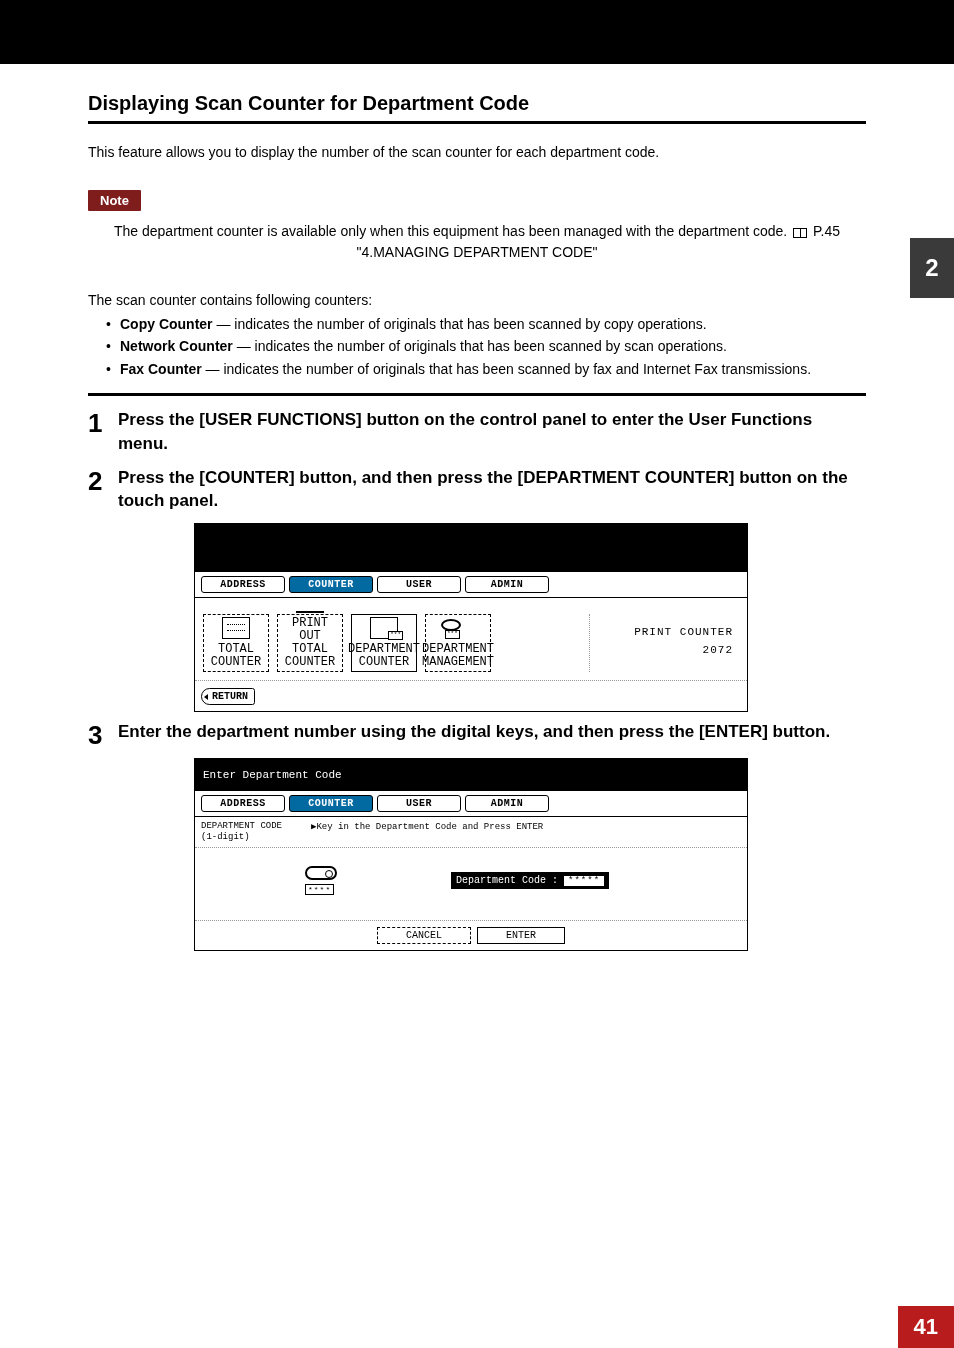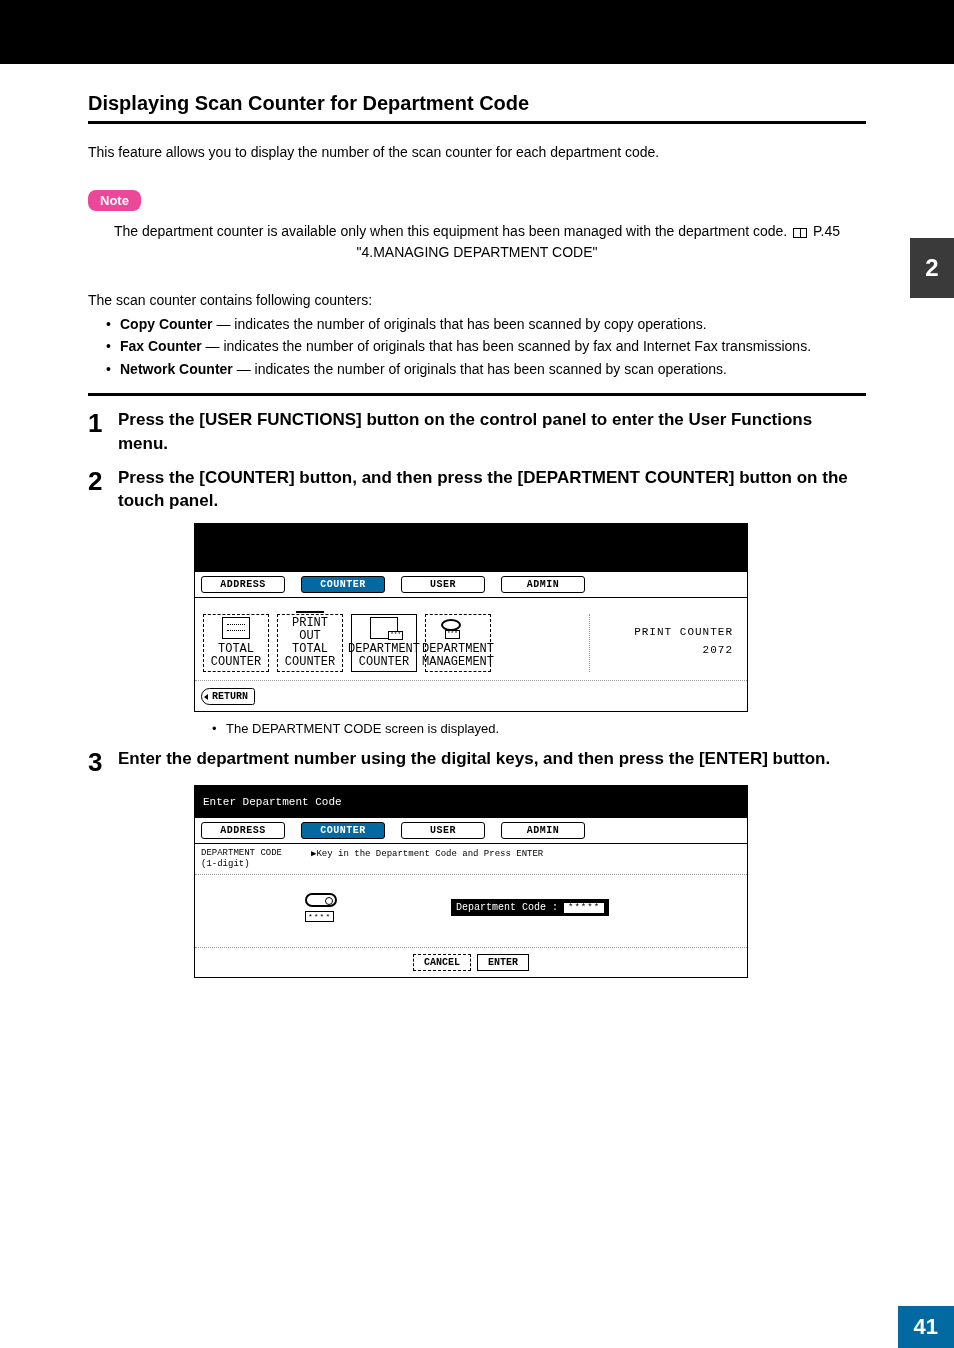--- a/index.html
+++ b/index.html
@@ -26,26 +26,26 @@
     padding-bottom: 6px;
     border-bottom: 3px solid #000;
     margin-bottom: 18px;
   }
   p.intro {
     margin-bottom: 28px;
     line-height: 1.45;
   }
   .note-badge {
     display: inline-block;
-    background: #ec4899;
+    background: #7f1d1d;
     color: #fff;
     font-weight: bold;
     font-size: 13px;
     padding: 3px 12px;
-    border-radius: 8px;
+    border-radius: 1px;
     margin-bottom: 10px;
   }
   p.note-text {
     line-height: 1.45;
     margin-bottom: 28px;
     text-align: center;
   }
   .book-icon {
     display: inline-block;
     width: 14px;
@@ -117,21 +117,21 @@
     background: #fff;
     width: 554px;
     font-family: "Courier New", monospace;
   }
   .shot-head {
     background: #000;
     height: 48px;
   }
   .shot-tabs {
     display: flex;
-    gap: 16px;
+    gap: 4px;
     padding: 4px 6px;
     border-bottom: 1px solid #000;
   }
   .tab {
     border: 1px solid #000;
     border-radius: 3px;
     font-size: 10px;
     font-weight: bold;
     text-align: center;
     padding: 2px 0;
@@ -335,22 +335,22 @@
   .shot2-foot {
     border-top: 1px dotted #999;
     padding: 6px;
     display: flex;
     justify-content: center;
     gap: 6px;
   }
   .ftab {
     border: 1px dashed #000;
     font-size: 10px;
-    font-weight: bold;
-    padding: 2px 10px;
+    font-weight: normal;
+    padding: 2px 28px;
   }
   .ftab.solid {
     border-style: solid;
   }
   .side-tab {
     position: absolute;
     right: 0;
     top: 238px;
     width: 44px;
     height: 60px;
@@ -359,21 +359,21 @@
     font-size: 24px;
     font-weight: bold;
     display: flex;
     align-items: center;
     justify-content: center;
   }
   .page-foot {
     position: absolute;
     right: 0;
     bottom: 0;
-    background: #0369a1;
+    background: #b91c1c;
     color: #fff;
     font-size: 22px;
     font-weight: bold;
     padding: 8px 16px;
   }
 </style>
 </head>
 <body>
 
 <div class="topbar"></div>
@@ -390,24 +390,24 @@
     <span class="book-icon"></span>
     <span> P.45 "4.MANAGING DEPARTMENT CODE"</span>
   </p>
 
   <p class="para">The scan counter contains following counters:</p>
   <ul class="bullets">
     <li>
       <b>Copy Counter</b><span> — indicates the number of originals that has been scanned by copy operations.</span>
     </li>
     <li>
-      <b>Fax Counter</b><span> — indicates the number of originals that has been scanned by fax and Internet Fax transmissions.</span>
+      <b>Network Counter</b><span> — indicates the number of originals that has been scanned by scan operations.</span>
     </li>
     <li>
-      <b>Network Counter</b><span> — indicates the number of originals that has been scanned by scan operations.</span>
+      <b>Fax Counter</b><span> — indicates the number of originals that has been scanned by fax and Internet Fax transmissions.</span>
     </li>
   </ul>
 
   <div class="divider"></div>
 
   
   <div class="step">
     <div class="step-num">1</div>
     <div class="step-text">Press the [USER FUNCTIONS] button on the control panel to enter the User Functions menu.</div>
   </div>
@@ -452,25 +452,20 @@
           <div>PRINT COUNTER</div>
           <div>2072</div>
         </div>
       </div>
       <div class="shot-foot">
         <span class="ret-btn">RETURN</span>
       </div>
     </div>
   </div>
 
-  <div class="shot-wrap">
-    <ul class="bullets small">
-      <li>The DEPARTMENT CODE screen is displayed.</li>
-    </ul>
-  </div>
 
   
   <div class="step">
     <div class="step-num">3</div>
     <div class="step-text">Enter the department number using the digital keys, and then press the [ENTER] button.</div>
   </div>
 
   <div class="shot-wrap">
     <div class="shot2">
       <div class="shot2-head">Enter Department Code</div>

